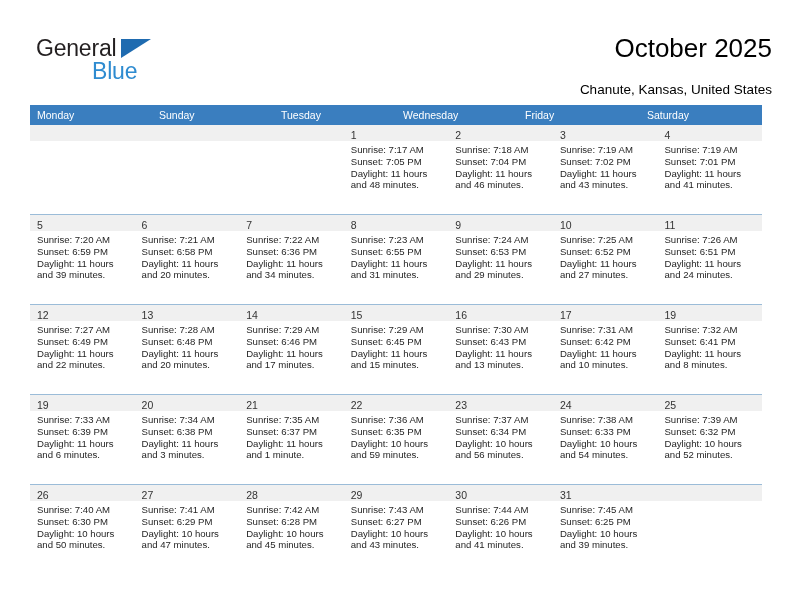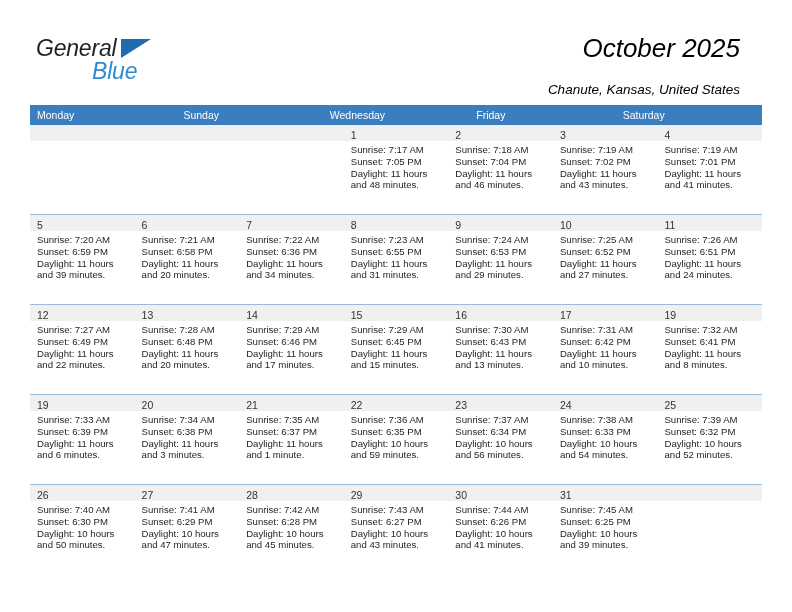--- a/index.html
+++ b/index.html
@@ -21,21 +21,20 @@
     box-sizing: border-box;
   }
 
   
   .masthead {
     position: absolute;
     left: 0;
     top: 0;
     width: 792px;
     height: 100px;
-    font-style: italic;
   }
   .logo {
     position: absolute;
     left: 36px;
     top: 36px;
     width: 150px;
     height: 48px;
   }
   .logo-general {
     position: absolute;
@@ -61,21 +60,21 @@
     left: 56px;
     top: 23px;
     font-size: 23px;
     line-height: 24px;
     color: #2e8bd0;
     letter-spacing: -0.2px;
   }
 
   .title-block {
     position: absolute;
-    right: 52px;
+    right: 20px;
     top: 32px;
     text-align: right;
   }
   .cal-title {
     font-size: 26px;
     line-height: 32px;
     color: #000000;
     font-weight: normal;
     margin: 0;
     letter-spacing: 0px;
@@ -174,20 +173,21 @@
       <p class="cal-subtitle">Chanute, Kansas, United States</p>
     </div>
 
   </div>
 
   <div class="calendar">
 
     <div class="weekday-row">
       <div class="weekday">Monday</div>
       <div class="weekday">Sunday</div>
+      <div class="weekday">Tuesday</div>
       <div class="weekday">Wednesday</div>
       <div class="weekday">Friday</div>
       <div class="weekday">Saturday</div>
     </div>
 
     <div id="weeks-container">
         <div class="week first">
           <div class="day empty">
             <div class="date-band"><span class="date-num"></span></div>
           </div>

